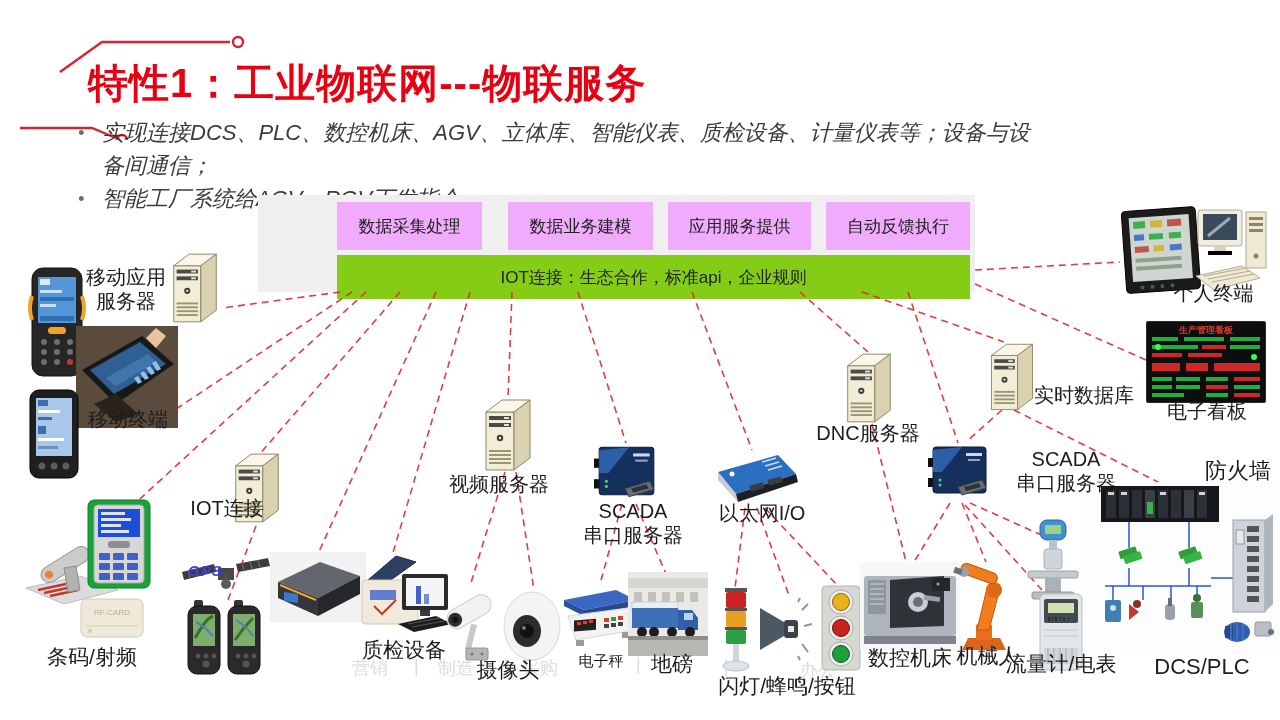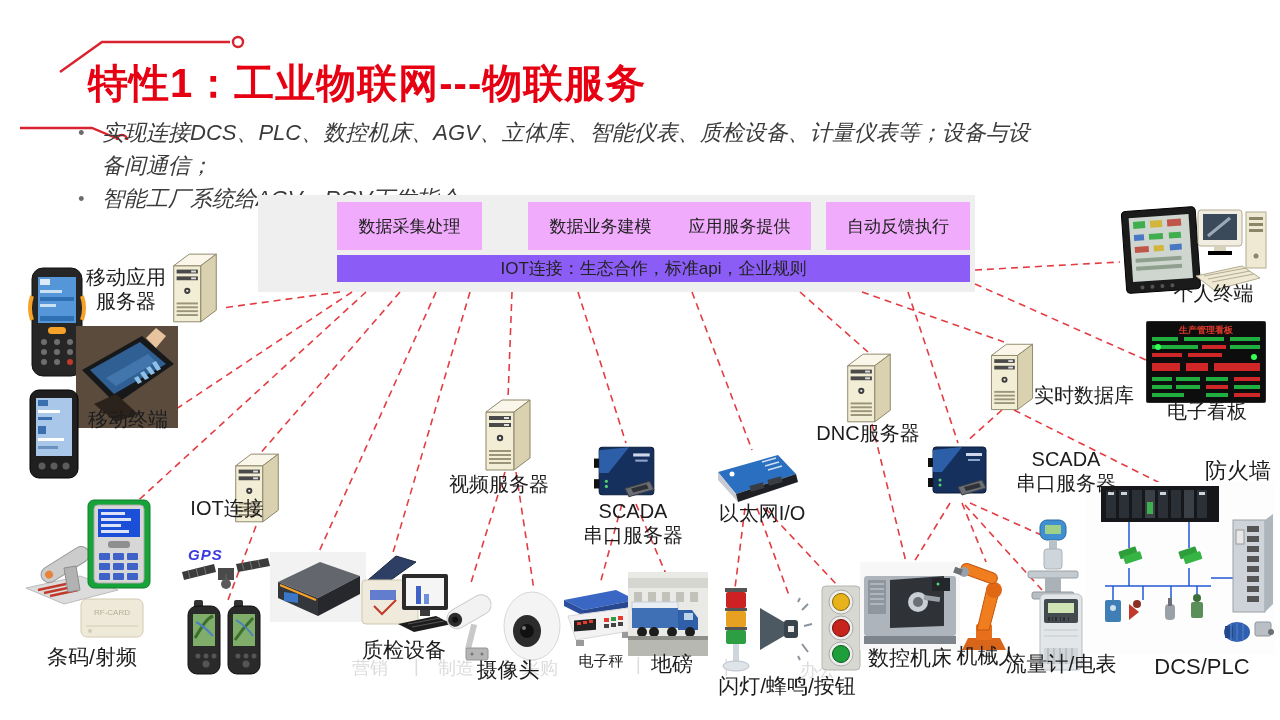--- a/index.html
+++ b/index.html
@@ -8,21 +8,21 @@
   .abs{position:absolute;}
   .title{position:absolute;left:88px;top:56px;font-size:40px;font-weight:bold;color:#e60012;letter-spacing:1px;white-space:nowrap;}
   .bullets{position:absolute;left:72px;top:116px;width:960px;margin:0;padding:0;list-style:none;font-style:italic;}
   .bullets li{position:relative;padding-left:30px;font-size:22px;color:#3b3b3b;line-height:1.5;}
   .bullets li::before{content:"•";position:absolute;left:6px;color:#6b6b6b;font-size:18px;top:4px;}
   
   .mw{position:absolute;left:258px;top:195px;width:717px;height:97px;background:#efefef;}
   .mw-label{position:absolute;left:10px;top:12px;width:74px;font-size:20px;font-weight:bold;color:#111;line-height:1.3;text-align:left;}
   .mw-box{position:absolute;top:7px;height:48px;background:#f0abfc;display:flex;align-items:center;justify-content:center;
           font-size:17px;color:#222;}
-  .mw-iot{position:absolute;left:79px;top:60px;width:633px;height:27px;background:#8b5cf6;display:flex;align-items:center;justify-content:center;font-size:17px;color:#222;}
+  .mw-iot{position:absolute;left:79px;top:60px;width:633px;height:44px;background:#84cc16;display:flex;align-items:center;justify-content:center;font-size:17px;color:#222;}
   .lbl{position:absolute;color:#1c1c1c;font-size:19px;line-height:1.18;text-align:center;z-index:6;}
   .dev{position:absolute;z-index:5;}
   .links{position:absolute;left:0;top:0;z-index:2;pointer-events:none;}
   .wm{position:absolute;color:#dcdcdc;font-size:18px;z-index:1;white-space:nowrap;}
   .gpsbadge{position:absolute;color:#3a3adf;font-weight:bold;font-style:italic;font-size:15px;z-index:7;letter-spacing:1px;}
   .kb-title{position:absolute;color:#e03a2a;font-size:9px;font-weight:bold;text-align:center;z-index:7;}
   .rfcard-txt{position:absolute;color:#b7ad97;font-size:8px;text-align:center;z-index:7;}
 </style>
 </head>
 <body>
@@ -115,21 +115,21 @@
       <line x1="975" y1="270" x2="1120" y2="262"></line>
       <line x1="975" y1="284" x2="1146" y2="360"></line>
       <line x1="1002" y1="410" x2="966" y2="442"></line>
       <line x1="1014" y1="410" x2="1202" y2="504"></line>
       <line x1="1204" y1="512" x2="1150" y2="512"></line>
     </g>
   </svg>
 
   <div class="mw">
     <div class="mw-box" style="left:79px;width:145px;">数据采集处理</div>
-    <div class="mw-box" style="left:250px;width:145px;margin-left:20px;">数据业务建模</div>
+    <div class="mw-box" style="left:250px;width:145px;">数据业务建模</div>
     <div class="mw-box" style="left:410px;width:143px;">应用服务提供</div>
     <div class="mw-box" style="left:568px;width:144px;">自动反馈执行</div>
     <div class="mw-iot">IOT连接：生态合作，标准api，企业规则</div>
   </div>
 
   <span class="wm" style="left:352px;top:656px;">营销</span>
   <span class="wm" style="left:414px;top:656px;">|</span>
   <span class="wm" style="left:438px;top:656px;">制造</span>
   <span class="wm" style="left:504px;top:656px;">|</span>
   <span class="wm" style="left:522px;top:656px;">采购</span>
@@ -241,21 +241,21 @@
     <line x1="6" y1="28" x2="58" y2="28" stroke="#d3cab2"></line>
     <circle cx="10" cy="33" r="2" fill="#d3cab2"></circle>
   </svg>
   <span class="rfcard-txt" style="left:92px;top:608px;width:40px;">RF-CARD</span>
   <div class="lbl" style="left:28px;top:645px;width:128px;font-size:21px;">条码/射频</div>
 
   <svg class="dev" style="left:228px;top:450px;" width="58" height="74">
       <use href="#sym-server"></use>
     </svg>
   <div class="lbl" style="left:168px;top:497px;width:118px;font-size:20px;">IOT连接</div>
-  <span class="gpsbadge" style="left:188px;top:546px;">GPS</span>
+  <span class="gpsbadge" style="left:188px;top:562px;">GPS</span>
   <svg class="dev" style="left:180px;top:556px;" width="92" height="36" viewBox="0 0 92 36">
     <rect x="38" y="12" width="16" height="12" fill="#4a4a4a"></rect>
     <polygon points="2,16 34,8 36,16 4,24" fill="#3c3c3c"></polygon>
       <polygon points="56,8 88,2 90,10 58,16" fill="#3c3c3c"></polygon>
     <g stroke="#777" stroke-width="1">
         <line x1="8" y1="14" x2="10" y2="22"></line>
         <line x1="16" y1="12" x2="18" y2="20"></line>
         <line x1="24" y1="10" x2="26" y2="18"></line>
         <line x1="62" y1="7" x2="64" y2="14"></line>
         <line x1="70" y1="5" x2="72" y2="13"></line>

